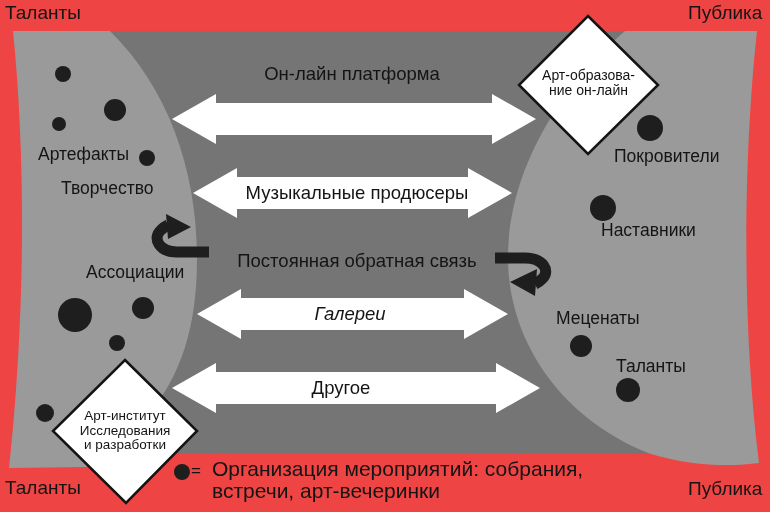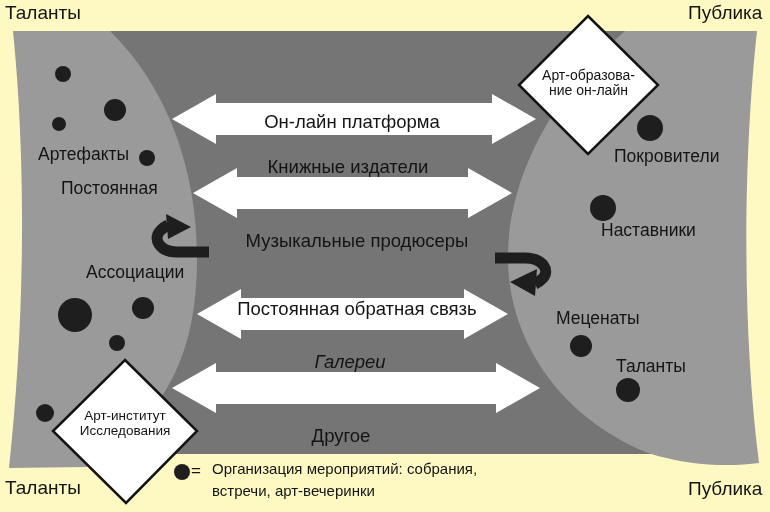--- a/index.html
+++ b/index.html
@@ -1,24 +1,24 @@
 <!DOCTYPE html>
 <html><head>
 <meta charset="utf-8">
 <style>
   html,body{margin:0;padding:0;background:#ffffff;}
   #stage{
-    position:relative;width:770px;height:512px;background:#fef9c3;
+    position:relative;width:770px;height:512px;background:#ef4444;
     font-family:"Liberation Sans",sans-serif;color:#141414;overflow:hidden;
   }
   #diagram-svg{position:absolute;left:0;top:0;}
   .lbl{position:absolute;white-space:nowrap;color:#141414;}
   .ctr{text-align:center;}
   .corner{font-size:19px;}
-  .band-lbl{font-size:18.5px;width:320px;margin-top:48px;}
+  .band-lbl{font-size:18.5px;width:320px;}
   .side-lbl{font-size:17.5px;}
   .dia-lbl{font-size:14px;line-height:15px;white-space:normal;}
   #lbl-tl{left:5px;top:2px;}
   #lbl-tr{left:688px;top:2px;}
   #lbl-bl{left:5px;top:477px;}
   #lbl-br{left:688px;top:478px;}
   #lbl-online{left:192px;top:63px;}
   #lbl-ch0{left:188px;top:108px;}
   #lbl-ch1{left:197px;top:182px;}
   #lbl-feedback{left:197px;top:250px;}
@@ -28,21 +28,21 @@
   #lbl-creativity{left:61px;top:178px;}
   #lbl-associations{left:51px;top:262px;margin-left:35px;}
   #lbl-patrons{left:614px;top:146px;}
   #lbl-mentors{left:601px;top:220px;}
   #lbl-maecenas{left:556px;top:308px;}
   #lbl-sponsors{left:616px;top:356px;}
   #lbl-dia1{left:519px;top:68px;width:139px;}
   #lbl-dia2{left:51px;top:409px;width:148px;font-size:13.5px;line-height:14.5px;}
   #legend-dot{position:absolute;left:174px;top:464px;width:16px;height:16px;border-radius:50%;background:#1e1e1e;}
   #legend-eq{left:191px;top:461px;font-size:17px;}
-  #legend-text{left:212px;top:458px;font-size:15px;line-height:22px;}
+  #legend-text{left:212px;top:458px;font-size:21px;line-height:22px;}
 </style>
 </head>
 <body>
 
 <div id="stage">
 
   <svg id="diagram-svg" width="770" height="512" viewBox="0 0 770 512">
 
     <rect x="60" y="31" width="650" height="423" fill="#757575"></rect>
 
@@ -81,42 +81,42 @@
     <polygon points="588,16 658,85 588,154 519,85" fill="#ffffff" stroke="#141414" stroke-width="2.5"></polygon>
     <polygon points="125,360 197,431 126,503 53,431" fill="#ffffff" stroke="#141414" stroke-width="2.5"></polygon>
   </svg>
 
   <div id="lbl-tl" class="lbl corner">Таланты</div>
   <div id="lbl-tr" class="lbl corner">Публика</div>
   <div id="lbl-bl" class="lbl corner">Таланты</div>
   <div id="lbl-br" class="lbl corner">Публика</div>
 
   <div id="lbl-online" class="lbl band-lbl ctr">Он-лайн платформа</div>
-  <div id="lbl-ch0" class="lbl band-lbl ctr">Книжные издатели</div>
   <div id="lbl-ch1" class="lbl band-lbl ctr">Музыкальные продюсеры</div>
   <div id="lbl-feedback" class="lbl band-lbl ctr">Постоянная обратная связь</div>
   <div id="lbl-ch2" class="lbl band-lbl ctr">Галереи</div>
   <div id="lbl-artefacts" class="lbl side-lbl">Артефакты</div>
 
   <div id="lbl-ch3" class="lbl band-lbl ctr">Другое</div>
-  <div id="lbl-creativity" class="lbl side-lbl">Постоянная</div>
+  <div id="lbl-creativity" class="lbl side-lbl">Творчество</div>
   <div id="lbl-associations" class="lbl side-lbl">Ассоциации</div>
 
   <div id="lbl-patrons" class="lbl side-lbl">Покровители</div>
   <div id="lbl-mentors" class="lbl side-lbl">Наставники</div>
   <div id="lbl-maecenas" class="lbl side-lbl">Меценаты</div>
   <div id="lbl-sponsors" class="lbl side-lbl">Таланты</div>
 
   <div id="lbl-dia1" class="lbl dia-lbl ctr">
     <div>Арт-образова-</div>
     <div>ние он-лайн</div>
   </div>
   <div id="lbl-dia2" class="lbl dia-lbl ctr">
     <div>Арт-институт</div>
     <div>Исследования</div>
+    <div>и разработки</div>
   </div>
 
   <span id="legend-dot"></span>
   <div id="legend-eq" class="lbl">=</div>
   <div id="legend-text" class="lbl">
     <div>Организация мероприятий: собрания,</div>
     <div>встречи, арт-вечеринки</div>
   </div>
 
 </div>

